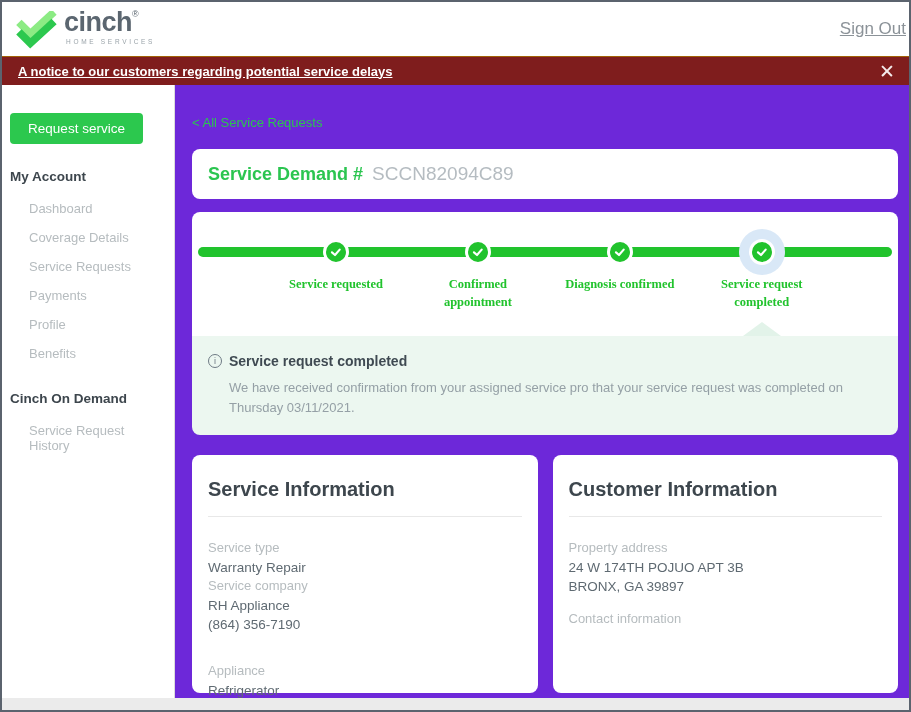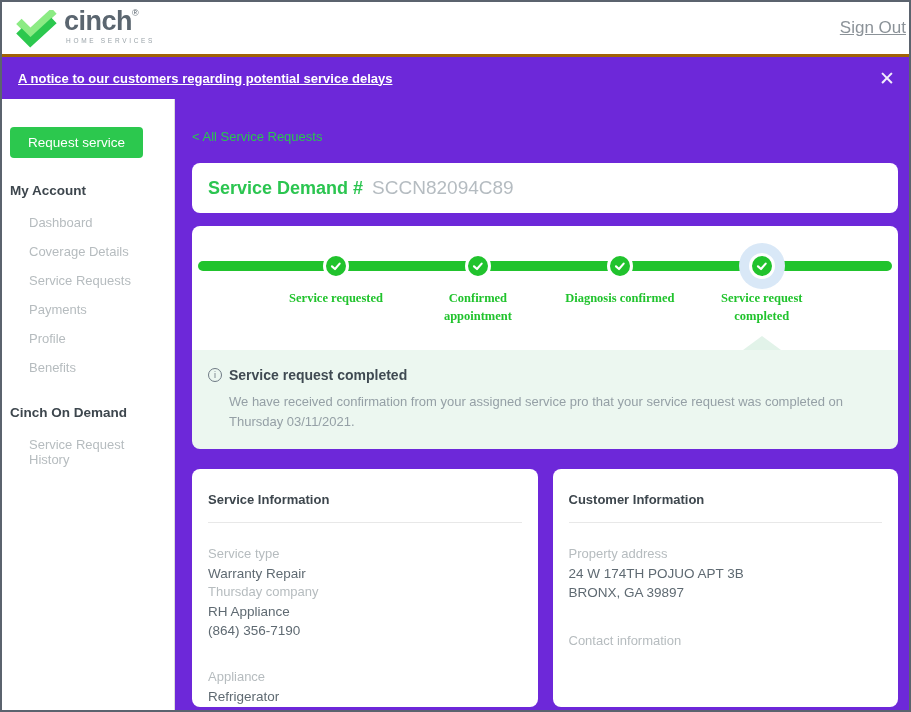--- a/index.html
+++ b/index.html
@@ -3,29 +3,29 @@
 <meta charset="utf-8">
 <style>
   * { margin:0; padding:0; box-sizing:border-box; }
   body { background:#fff; font-family:"Liberation Sans", sans-serif; }
   .window{
     width:911px; height:712px; border:2px solid #5b636e; background:#ebebeb;
     overflow:hidden; position:relative;
   }
   
   .header{ height:55px; background:#fff; display:flex; align-items:center;
-    justify-content:space-between; padding:0 6px 0 12px; border-bottom:3px solid #a16207;}
+    justify-content:space-between; padding:0 6px 0 12px; border-bottom:1px solid #a16207;}
   .logo{ display:flex; align-items:flex-start; gap:6px; }
   .logo svg{ display:block; margin-top:2px; }
   .brand-text{ font-size:27px; font-weight:bold; color:#5b6670; line-height:1; letter-spacing:-0.5px;}
   .brand-mark{ font-size:9px; vertical-align:14px; color:#5b6670; }
   .brand-tagline{ font-size:6.5px; letter-spacing:2.7px; color:#9aa3a9; margin-top:2px; margin-left:2px;}
   .signout{ font-size:17px; color:#8b9298; text-decoration:underline; cursor:pointer; margin-right:-3px;}
   
-  .banner{ height:42px; background:#6d28d9; display:flex; align-items:center; padding:0 16px; position:relative;}
+  .banner{ height:28px; background:#7f1d1d; display:flex; align-items:center; padding:0 16px; position:relative;}
   .banner-link{ color:#fff; font-size:13px; font-weight:bold; text-decoration:underline; cursor:pointer;}
   .banner-close{ position:absolute; right:14px; top:50%; transform:translateY(-50%);
     color:rgba(255,255,255,.92); font-size:19px; cursor:pointer; line-height:1;}
   
   .body-row{ display:flex; height:613px; }
   .sidebar{ width:173px; background:#fff; border-right:1px solid #dcdcdc; padding:28px 8px 0 8px; flex-shrink:0;}
   .btn-request{ display:block; width:133px; height:31px; background:#2cc84e; color:#fff;
     border:none; border-radius:4px; font-size:13.5px; font-family:inherit; cursor:pointer;}
   .side-heading{ font-size:13.5px; font-weight:bold; color:#3d464d; margin:25px 0 12px 0;}
   .side-item{ font-size:13px; color:#b6bcbf; padding:5px 0 5px 19px; cursor:pointer;}
@@ -53,27 +53,27 @@
   
   .status-box{ background:#ecf7f0; padding:17px 16px 18px 16px; }
   .status-title-row{ display:flex; align-items:center; gap:7px; }
   .info-icon{ width:14px; height:14px; border:1px solid #6e7a84; border-radius:50%; color:#6e7a84;
     font-size:9px; display:inline-flex; align-items:center; justify-content:center; flex-shrink:0;}
   .status-title{ color:#3f4a52; font-size:14px; font-weight:bold; }
   .status-body{ margin:9px 0 0 21px; color:#95a0a6; font-size:13px; line-height:1.5; max-width:660px;}
   
   .cards{ display:flex; gap:15px; margin-top:20px; }
   .card{ flex:1; background:#fff; border-radius:8px; height:238px; padding:23px 16px; }
-  .card-title{ font-size:13px; font-weight:bold; color:#3d464d; }
+  .card-title{ font-size:20px; font-weight:bold; color:#3d464d; }
   .card-divider{ border:none; border-top:1px solid #e8e8e8; margin:15px 0 23px 0; }
   .field-grid{ display:grid; grid-template-columns:1fr; }
   .field-label{ color:#b6bcbf; font-size:13px; margin-bottom:4px; }
   .field-value{ color:#5f6a72; font-size:13.5px; line-height:1.4; }
   .mt28{ margin-top:28px; }
-  .mt12{ margin-top:30px; }
+  .mt12{ margin-top:14px; }
 </style>
 </head>
 <body>
 
 <div class="window">
 
   <div class="header">
     <div class="logo">
       <span>
         <svg width="44" height="38" viewBox="0 0 44 40">
@@ -175,21 +175,21 @@
 
         <div class="card">
           <div class="card-title">Service Information</div>
           <hr class="card-divider">
           <div class="field-grid">
             <div>
               <div class="field-label">Service type</div>
               <div class="field-value">Warranty Repair</div>
             </div>
             <div>
-              <div class="field-label">Thursday company</div>
+              <div class="field-label">Service company</div>
               <div class="field-value">RH Appliance</div>
               <div class="field-value">(864) 356-7190</div>
             </div>
             <div class="mt28">
               <div class="field-label">Appliance</div>
               <div class="field-value">Refrigerator</div>
             </div>
           </div>
         </div>
 

